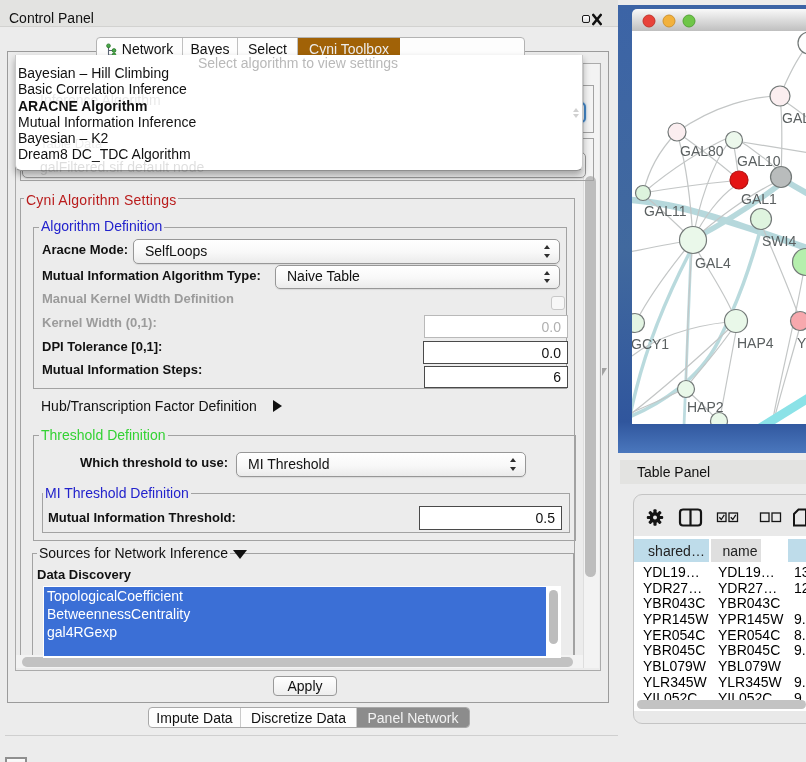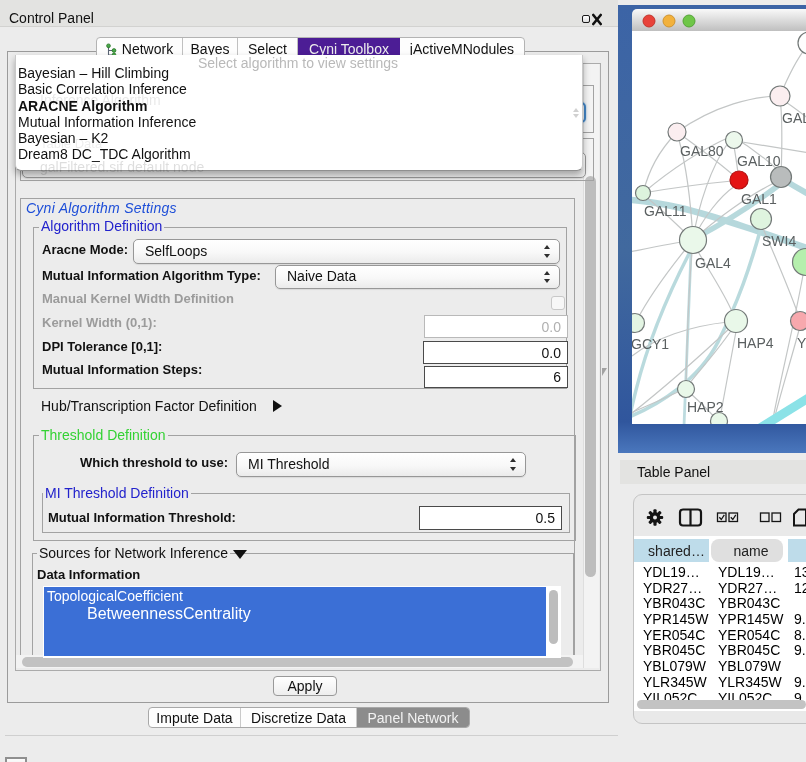--- a/index.html
+++ b/index.html
@@ -53,53 +53,52 @@
           <path d="M2.5 3 V12 H7.5 M2.5 7.5 H7.5" stroke="#5a6474" stroke-width="1.1" fill="none"></path>
           <g fill="#4aa84a" stroke="#1e6f1e" stroke-width="0.7">
             <circle cx="2.5" cy="2.8" r="1.9"></circle>
             <circle cx="8" cy="7.5" r="1.9"></circle>
             <circle cx="8" cy="12" r="1.9"></circle>
           </g>
         </svg>
   </span>Network</div>
   <div style="width:54px;border-right:1px solid #c0c0c0;display:flex;align-items:center;justify-content:center;font-size:14px;color:#111;">Bayes</div>
   <div style="width:59px;border-right:1px solid #c0c0c0;display:flex;align-items:center;justify-content:center;font-size:14px;color:#111;">Select</div>
-  <div style="width:102px;background:#4c1d95;display:flex;align-items:center;justify-content:center;font-size:14px;color:#ededed;">Cyni Toolbox</div>
-  <div style="flex:1;display:flex;align-items:center;justify-content:center;font-size:14px;color:#111;">jActiveMNodules</div>
+  <div style="width:102px;background:#a16207;display:flex;align-items:center;justify-content:center;font-size:14px;color:#ededed;">Cyni Toolbox</div>
 </div>
 
 <div class="abs" style="left:583px;top:64px;width:15px;height:604px;background:#f3f3f3;border-left:1px solid #dedede;"></div>
 <div class="abs" style="left:585px;top:176px;width:11px;height:401px;background:#bdbdbd;border-radius:6px;"></div>
 
 <div class="abs" style="left:16px;top:655px;width:567px;height:13px;background:#f3f3f3;"></div>
 <div class="abs" style="left:22px;top:657px;width:551px;height:10px;background:#c2c2c2;border-radius:5px;"></div>
 
 <div class="grp" style="left:20px;top:85px;width:572px;height:46px;"></div>
 <div class="grp" style="left:20px;top:138px;width:572px;height:41px;"></div>
 <div class="combo" style="left:22px;top:152px;width:562px;height:24px;"></div>
 <div class="abs" style="left:575px;top:102px;width:7px;height:17px;border:2.5px solid #4284c4;border-radius:5px;background:#ededed;box-shadow:0 0 2px #7ab0e0;"></div>
 
 <div class="grp" style="left:20px;top:198px;width:553px;height:456px;border-bottom:none;"></div>
-<div class="grpt" style="left:24px;top:200px;color:#1d4ed8;letter-spacing:0.25px;font-style:italic;">Cyni Algorithm Settings</div>
+<div class="grpt" style="left:24px;top:192px;color:#b91c1c;letter-spacing:0.25px;">Cyni Algorithm Settings</div>
 
 <div class="grp" style="left:33px;top:227px;width:532px;height:160px;"></div>
 <div class="grpt" style="left:39px;top:218px;color:#2222cc;">Algorithm Definition</div>
 
 <div class="blbl" style="left:42px;top:242px;">Aracne Mode:</div>
 <div class="combo" style="left:133px;top:239px;width:425px;height:23px;">
     <span class="ct">SelfLoops</span>
   <span class="spin" style="right:8px;top:4px;bottom:4px;">
       <span class="u"></span>
       <span class="d"></span>
     </span>
   </div>
 
 <div class="blbl" style="left:42px;top:268px;">Mutual Information Algorithm Type:</div>
 <div class="combo" style="left:275px;top:265px;width:283px;height:22px;">
-    <span class="ct">Naive Data</span>
+    <span class="ct">Naive Table</span>
   <span class="spin" style="right:8px;top:4px;bottom:4px;">
       <span class="u"></span>
       <span class="d"></span>
     </span>
   </div>
 
 <div class="blbl" style="left:42px;top:291px;color:#9b9b9b;">Manual Kernel Width Definition</div>
 <div class="abs" style="left:551px;top:296px;width:12px;height:12px;border:1px solid #c8c8c8;border-radius:3px;background:#f7f7f7;"></div>
 
 <div class="blbl" style="left:42px;top:315px;color:#9b9b9b;">Kernel Width (0,1):</div>
@@ -129,26 +128,27 @@
 <div class="grp" style="left:42px;top:493px;width:526px;height:38px;"></div>
 <div class="grpt" style="left:43px;top:485px;color:#2222cc;">MI Threshold Definition</div>
 
 <div class="blbl" style="left:48px;top:510px;">Mutual Information Threshold:</div>
 <div class="tf" style="left:419px;top:506px;width:143px;height:24px;border:1.5px solid #4a4a4a;">0.5</div>
 
 <div class="grp" style="left:32px;top:553px;width:540px;height:101px;border-bottom:none;"></div>
 <div class="grpt" style="left:37px;top:545px;color:#111;">Sources for Network Inference</div>
 <div class="abs" style="left:233px;top:550px;width:0;height:0;border-left:7px solid transparent;border-right:7px solid transparent;border-top:9px solid #111;"></div>
 
-<div class="blbl" style="left:37px;top:567px;">Data Information</div>
+<div class="blbl" style="left:37px;top:567px;">Data Discovery</div>
 
 <div class="abs" style="left:43px;top:586px;width:518px;height:72px;background:#fff;"></div>
 <div class="abs" style="left:44px;top:587px;width:502px;height:69px;background:#3b6fd6;overflow:hidden;">
   <div style="font-size:14px;color:#fff;padding-left:3px;height:18px;line-height:18px;">TopologicalCoefficient</div>
-  <div style="font-size:16px;color:#fff;padding-left:3px;height:18px;line-height:18px;margin-left:40px;">BetweennessCentrality</div>
+  <div style="font-size:14px;color:#fff;padding-left:3px;height:18px;line-height:18px;">BetweennessCentrality</div>
+  <div style="font-size:14px;color:#fff;padding-left:3px;height:18px;line-height:18px;">gal4RGexp</div>
 </div>
 <div class="abs" style="left:549px;top:590px;width:9px;height:54px;background:#bdbdbd;border-radius:5px;"></div>
 
 <div class="abs" style="left:273px;top:676px;width:62px;height:18px;border:1px solid #999;border-radius:4px;background:linear-gradient(#fff,#eee);display:flex;align-items:center;justify-content:center;font-size:14px;color:#111;">Apply</div>
 
 <div class="abs" style="left:148px;top:707px;width:320px;height:19px;background:#fdfdfd;border:1px solid #a8a8a8;border-radius:4px;overflow:hidden;display:flex;justify-content:flex-end;">
   <div style="width:91px;border-right:1px solid #c9c9c9;display:flex;align-items:center;justify-content:center;font-size:14px;color:#111;">Impute Data</div>
   <div style="width:115px;border-right:1px solid #c9c9c9;display:flex;align-items:center;justify-content:center;font-size:14px;color:#111;">Discretize Data</div>
   <div style="flex:1;background:#8c8c8c;display:flex;align-items:center;justify-content:center;font-size:14px;color:#f2f2f2;">Panel Network</div>
 </div>
@@ -295,21 +295,21 @@
     <rect x="115.5" y="5" width="8.5" height="8.5"></rect>
     <rect x="127" y="5" width="8.5" height="8.5"></rect>
   </g>
 
   <path d="M153.5 1.5 h7.5 v16 h-12 v-11.5 z" fill="none" stroke="#151515" stroke-width="2"></path>
 </svg>
 
 <div class="abs" style="left:634px;top:536px;width:172px;height:175px;background:#fff;overflow:hidden;">
 
   <div class="abs" style="left:0;top:3px;width:75px;height:23px;background:#bedcea;text-align:center;font-size:14px;color:#222;line-height:24px;text-indent:10px;">shared…</div>
-  <div class="abs" style="left:77px;top:3px;width:72px;height:23px;background:#dfdfdf;text-align:center;font-size:14px;color:#222;line-height:24px;text-indent:8px;border-radius:8px;">name</div>
+  <div class="abs" style="left:77px;top:3px;width:50px;height:23px;background:#dfdfdf;text-align:center;font-size:14px;color:#222;line-height:24px;text-indent:8px;">name</div>
   <div class="abs" style="left:154px;top:3px;width:60px;height:23px;background:#bedcea;"></div>
   <div class="abs" id="rows" style="left:0;top:29px;width:200px;font-size:14px;color:#000;">
     <div style="height:15.7px;line-height:15.7px;">
         <span style="position:absolute;left:9px;">YDL19…</span>
         <span style="position:absolute;left:84px;">YDL19…</span>
         <span style="position:absolute;left:160px;">13</span>
       </div>
     <div style="height:15.7px;line-height:15.7px;position:relative;">
         <span style="position:absolute;left:9px;">YDR27…</span>
         <span style="position:absolute;left:84px;">YDR27…</span>

